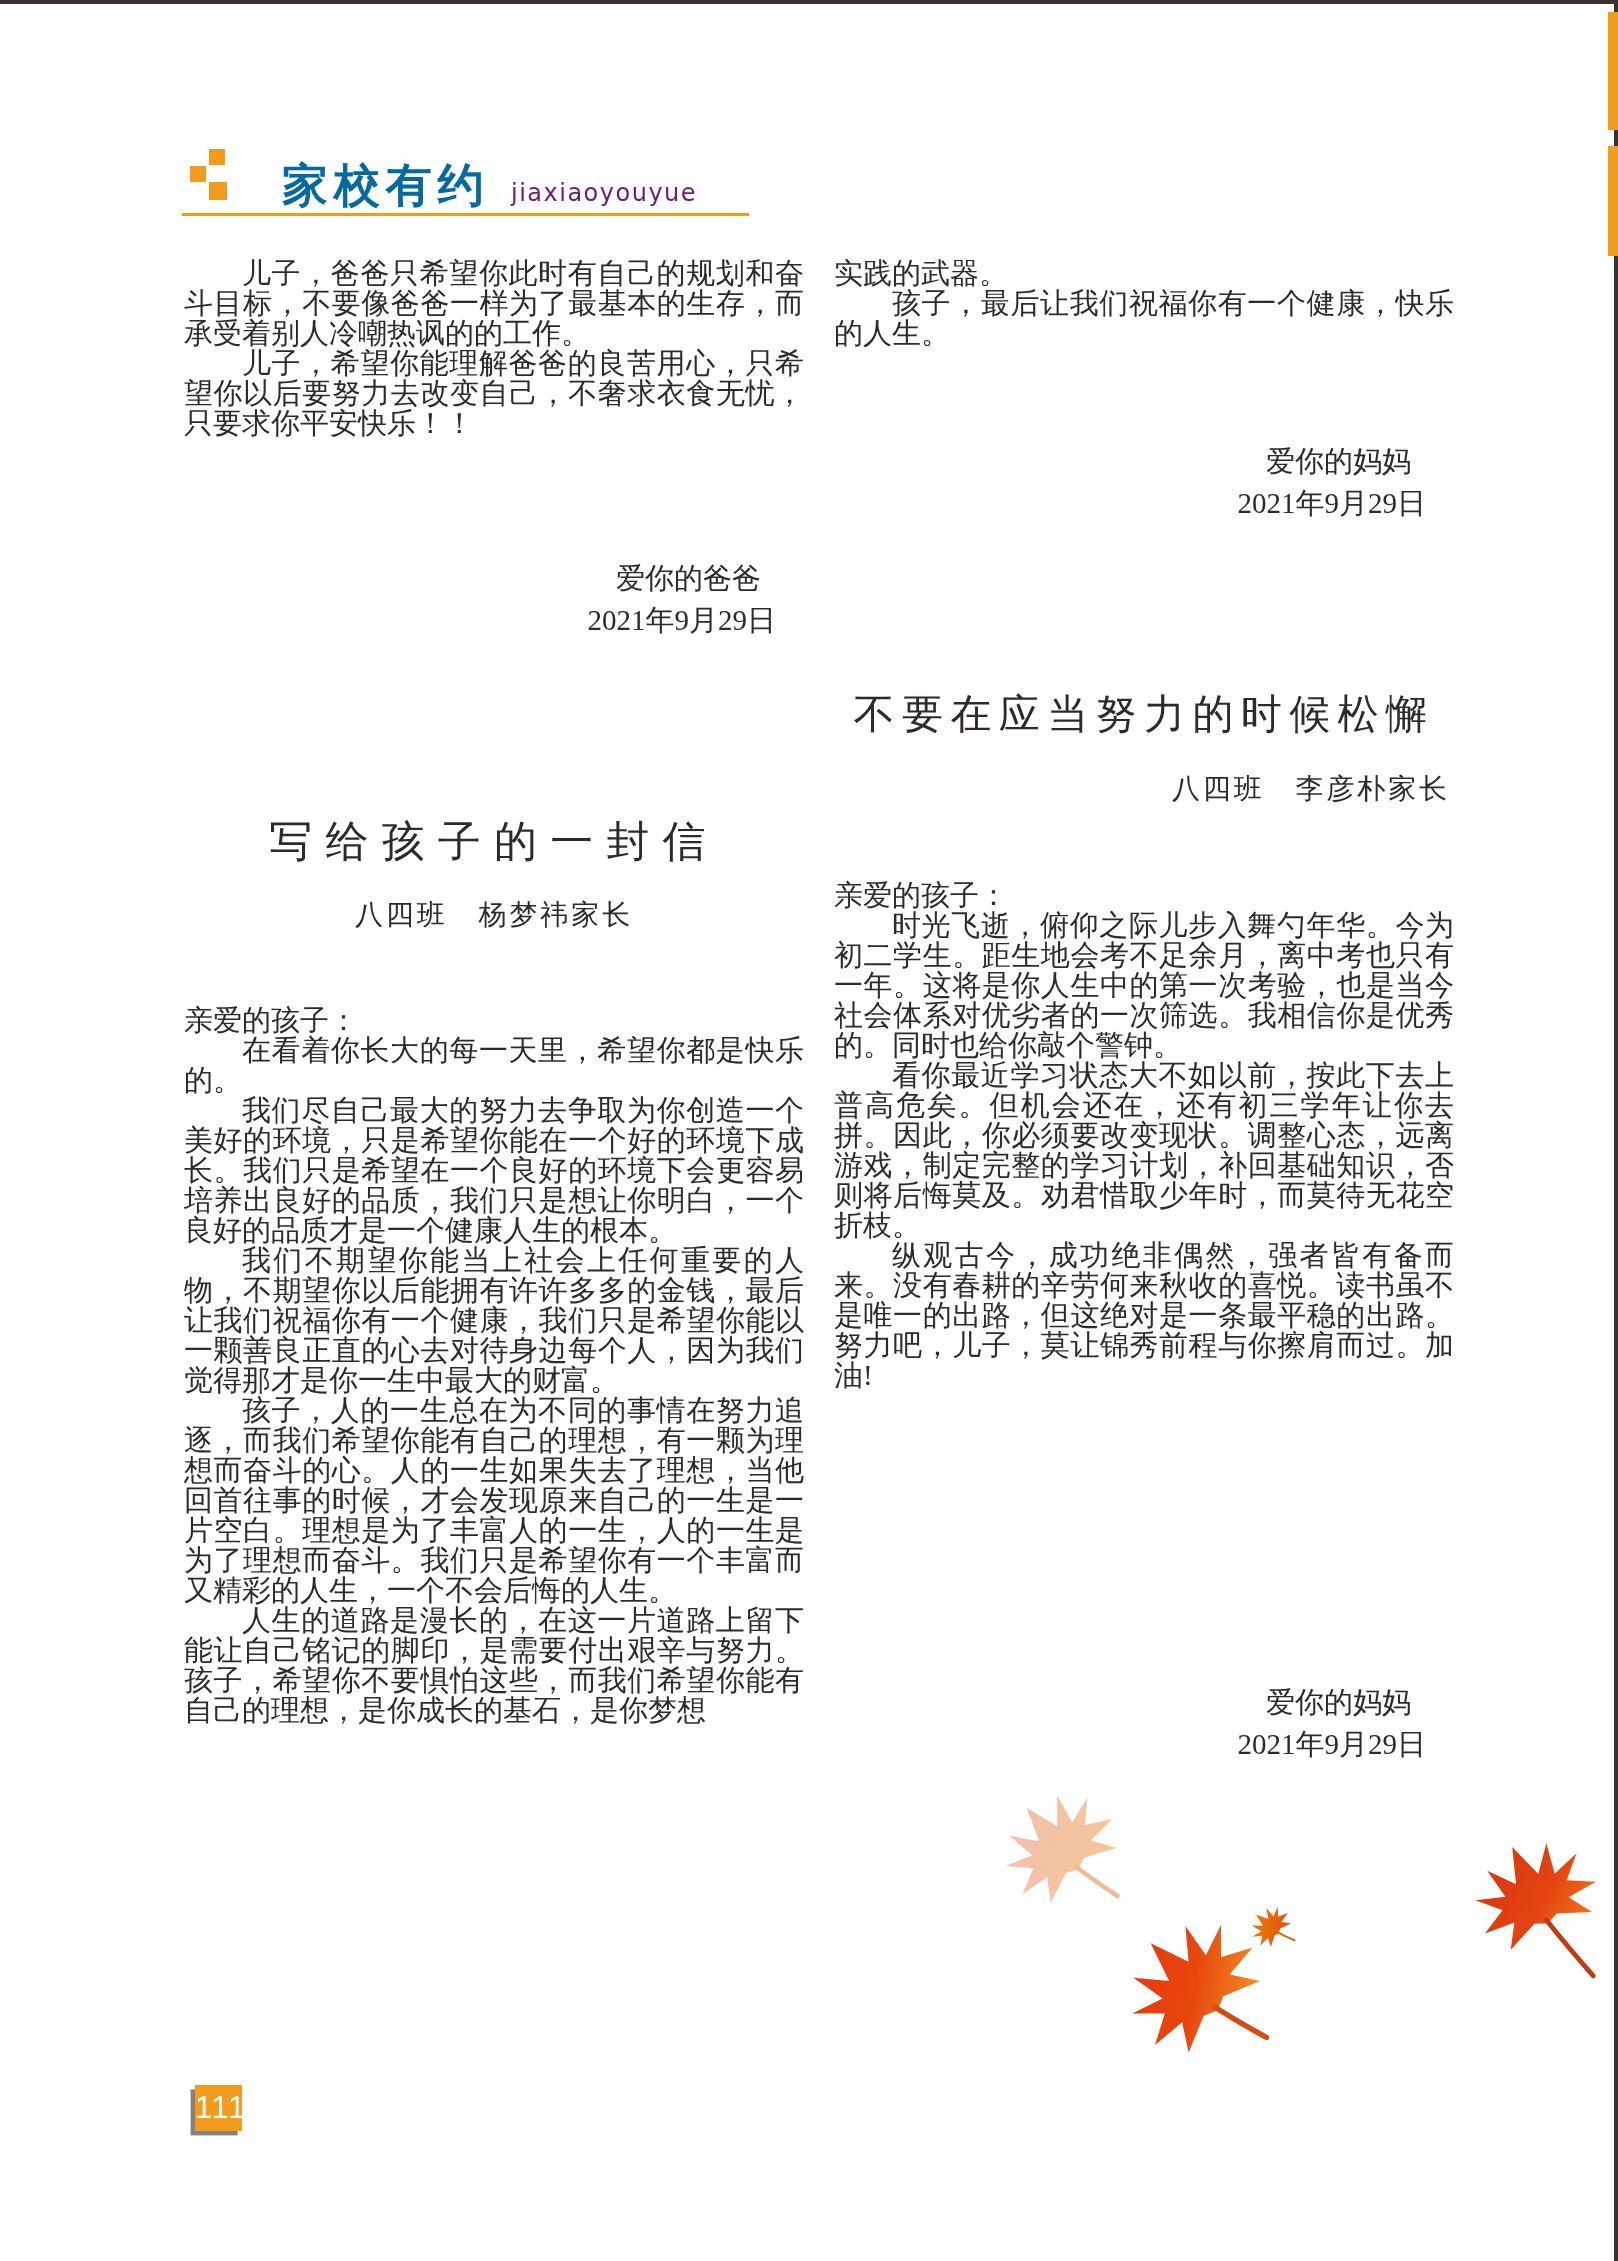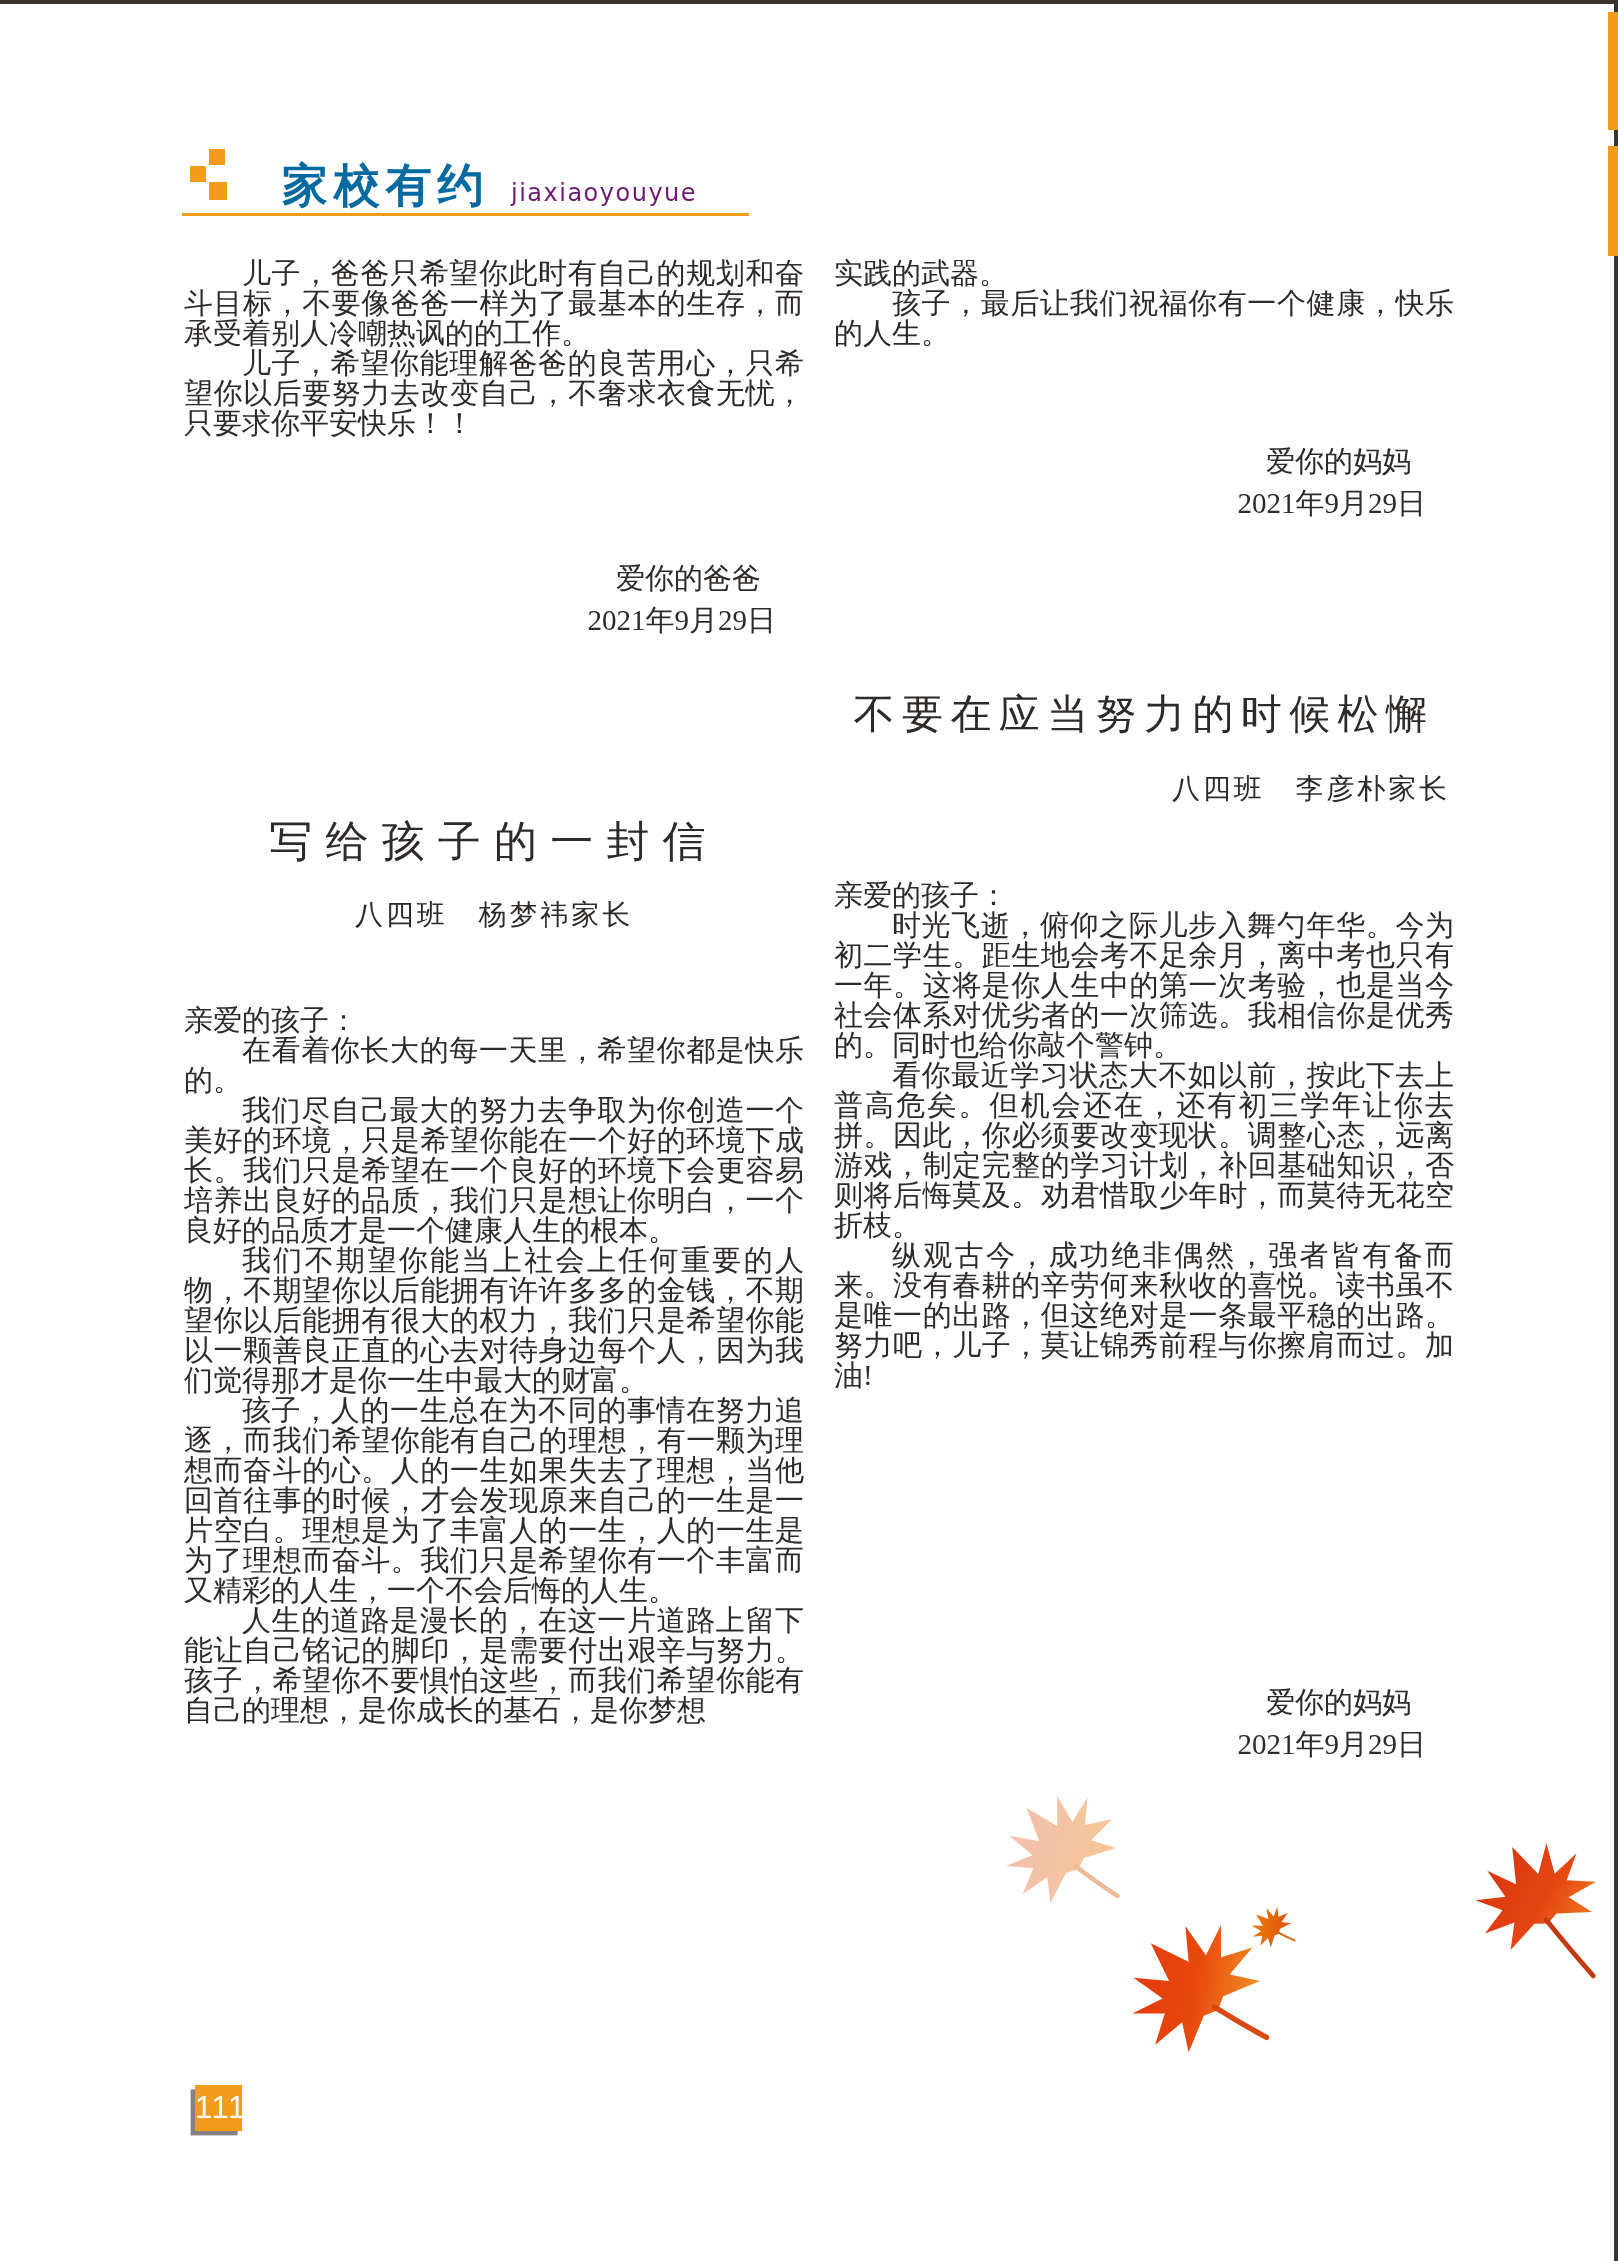--- a/index.html
+++ b/index.html
@@ -87,21 +87,21 @@
     <div class="sig-date">2021年9月29日</div>
   </div>
 
   <div class="art-title t-left" style="left:184px;top:817px;">写给孩子的一封信</div>
   <div class="art-byline" style="left:184px;top:896px;">八四班　杨梦祎家长</div>
 
   <div class="col" style="left:184px;top:1005px;">
     <p class="salutation">亲爱的孩子：</p>
     <p class="para">在看着你长大的每一天里，希望你都是快乐的。</p>
     <p class="para">我们尽自己最大的努力去争取为你创造一个美好的环境，只是希望你能在一个好的环境下成长。我们只是希望在一个良好的环境下会更容易培养出良好的品质，我们只是想让你明白，一个良好的品质才是一个健康人生的根本。</p>
-    <p class="para">我们不期望你能当上社会上任何重要的人物，不期望你以后能拥有许许多多的金钱，不期望你以后能拥有很大的权力，我们只是希望你能以一颗善良正直的心去对待身边每个人，因为我们觉得那才是你一生中最大的财富。</p>
+    <p class="para">我们不期望你能当上社会上任何重要的人物，不期望你以后能拥有许许多多的金钱，最后让我们祝福你有一个健康，我们只是希望你能以一颗善良正直的心去对待身边每个人，因为我们觉得那才是你一生中最大的财富。</p>
     <p class="para">孩子，人的一生总在为不同的事情在努力追逐，而我们希望你能有自己的理想，有一颗为理想而奋斗的心。人的一生如果失去了理想，当他回首往事的时候，才会发现原来自己的一生是一片空白。理想是为了丰富人的一生，人的一生是为了理想而奋斗。我们只是希望你有一个丰富而又精彩的人生，一个不会后悔的人生。</p>
     <p class="para">人生的道路是漫长的，在这一片道路上留下能让自己铭记的脚印，是需要付出艰辛与努力。孩子，希望你不要惧怕这些，而我们希望你能有自己的理想，是你成长的基石，是你梦想</p>
   </div>
 
   <div class="col" style="left:834px;top:258px;">
     <p class="para no-indent">实践的武器。</p>
     <p class="para">孩子，最后让我们祝福你有一个健康，快乐的人生。</p>
   </div>
   <div class="sig-block" style="left:834px;top:440px;">
     <div class="sig-name">爱你的妈妈</div>

